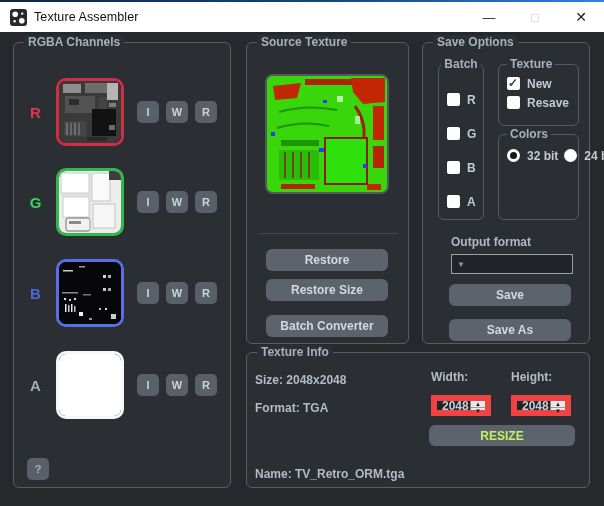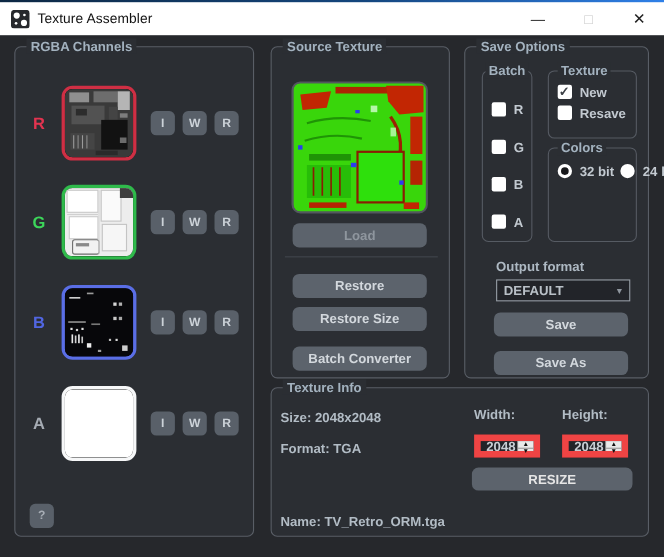--- a/index.html
+++ b/index.html
@@ -87,21 +87,21 @@
   .spinbox { position:absolute; top:42px; width:60px; height:21px; background:#222429;
     border:6px solid #ef4444; display:flex; }
   .spinbox input { flex:1; min-width:0; background:transparent; border:none; outline:none;
     color:#c8ced4; font-family:"Liberation Sans",sans-serif; font-size:12px; font-weight:bold;
     padding-left:5px; }
   .spinner { width:15px; border-left:1px solid #888; display:flex; flex-direction:column; background:#e9e9e9; }
   .spin-btn { flex:1; display:flex; align-items:center; justify-content:center;
     font-size:6px; color:#111; cursor:pointer; line-height:1; }
   .spin-btn.up { border-bottom:1px solid #9a9a9a; }
   .resize-btn { position:absolute; left:182px; top:72px; width:146px; height:21px; border:none;
-    border-radius:6px; background:#5c636c; color:#e5e5e5; font-family:"Liberation Sans",sans-serif;
+    border-radius:6px; background:#5c636c; color:#bef264; font-family:"Liberation Sans",sans-serif;
     font-size:12px; font-weight:bold; cursor:pointer; }
 </style>
 </head>
 <body>
 
 <div class="window">
   <div class="accent-line"></div>
 
   <div class="titlebar">
     <span class="app-icon">
@@ -252,21 +252,20 @@
         <rect x="70" y="20" width="6" height="6" fill="#d5ffd0" opacity="0.8"></rect>
         <rect x="88" y="40" width="5" height="8" fill="#d5ffd0" opacity="0.7"></rect>
         <rect x="100" y="108" width="14" height="6" fill="#c22603"></rect>
         <rect x="4" y="56" width="4" height="4" fill="#2b3cf0"></rect>
         <rect x="52" y="72" width="5" height="4" fill="#2b3cf0"></rect>
         <rect x="96" y="88" width="4" height="4" fill="#2b3cf0"></rect>
         <rect x="56" y="24" width="4" height="3" fill="#2b3cf0"></rect>
         </svg>
     </div>
 
-    <button class="wide-btn dim" style="top:160px">Load</button>
     <div class="src-sep"></div>
     <button class="wide-btn" style="top:206px">Restore</button>
     <button class="wide-btn" style="top:236px">Restore Size</button>
     <button class="wide-btn" style="top:272px">Batch Converter</button>
   </section>
 
   <section class="panel panel-save">
     <span class="legend">Save Options</span>
 
     <div class="subpanel sub-split">
@@ -318,21 +317,20 @@
         </div>
         <div class="radio-row">
           <span class="radio"></span>
           <span class="opt-label">8 bits</span>
         </div>
       </div>
     </div>
 
     <span class="out-label">Output format</span>
     <div class="dropdown">
-      <span class="dd-value">DEFAULT</span>
       <span class="dd-caret">▼</span>
     </div>
 
     <button class="wide-btn save-btn">Save</button>
     <button class="wide-btn saveas-btn">Save As</button>
   </section>
 
   <section class="panel panel-info">
     <span class="legend">Texture Info</span>
 

